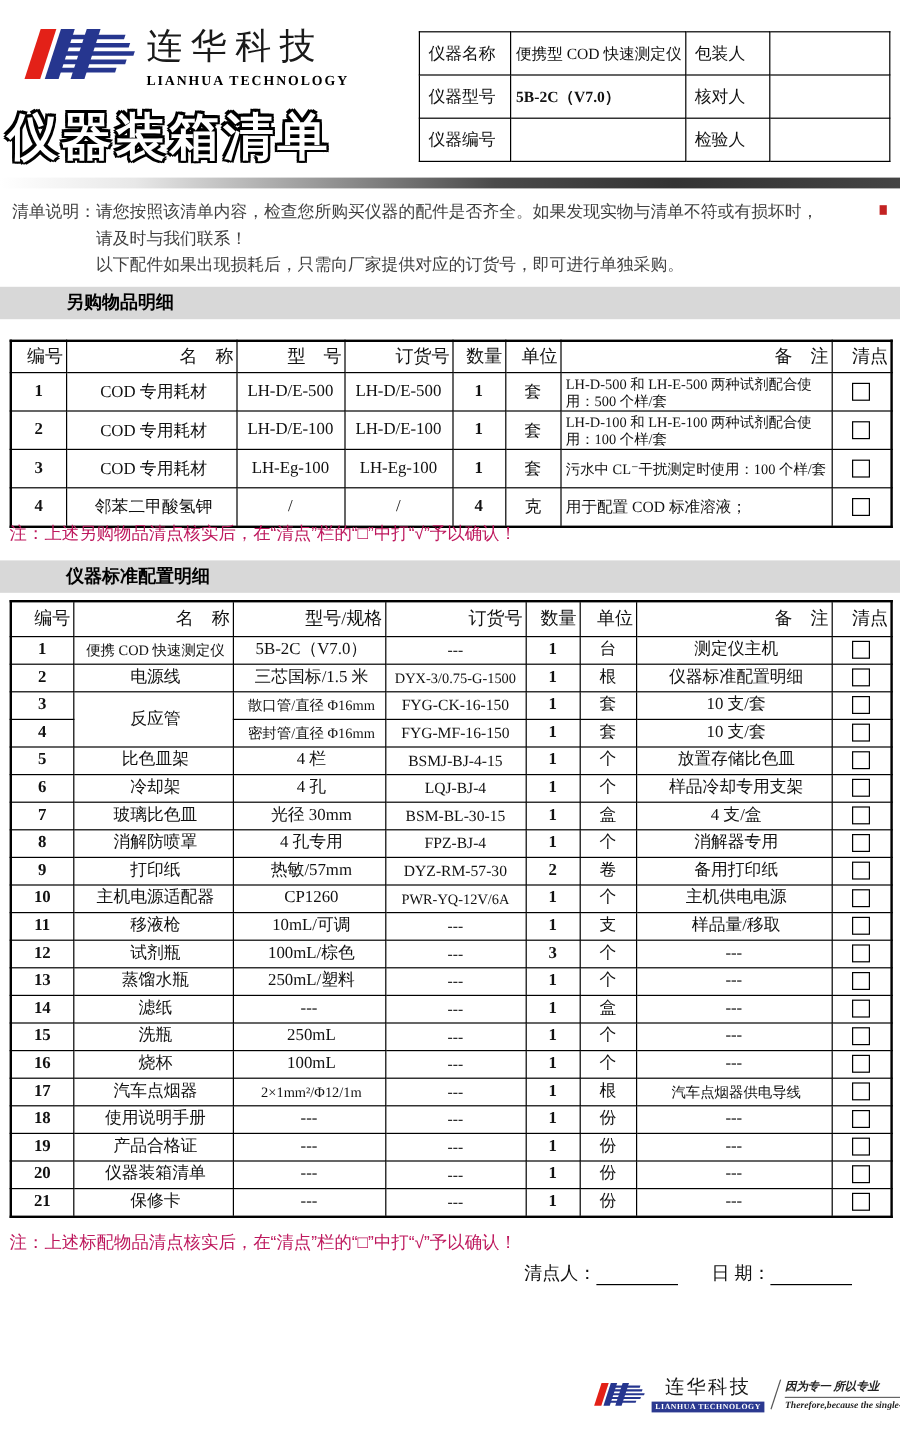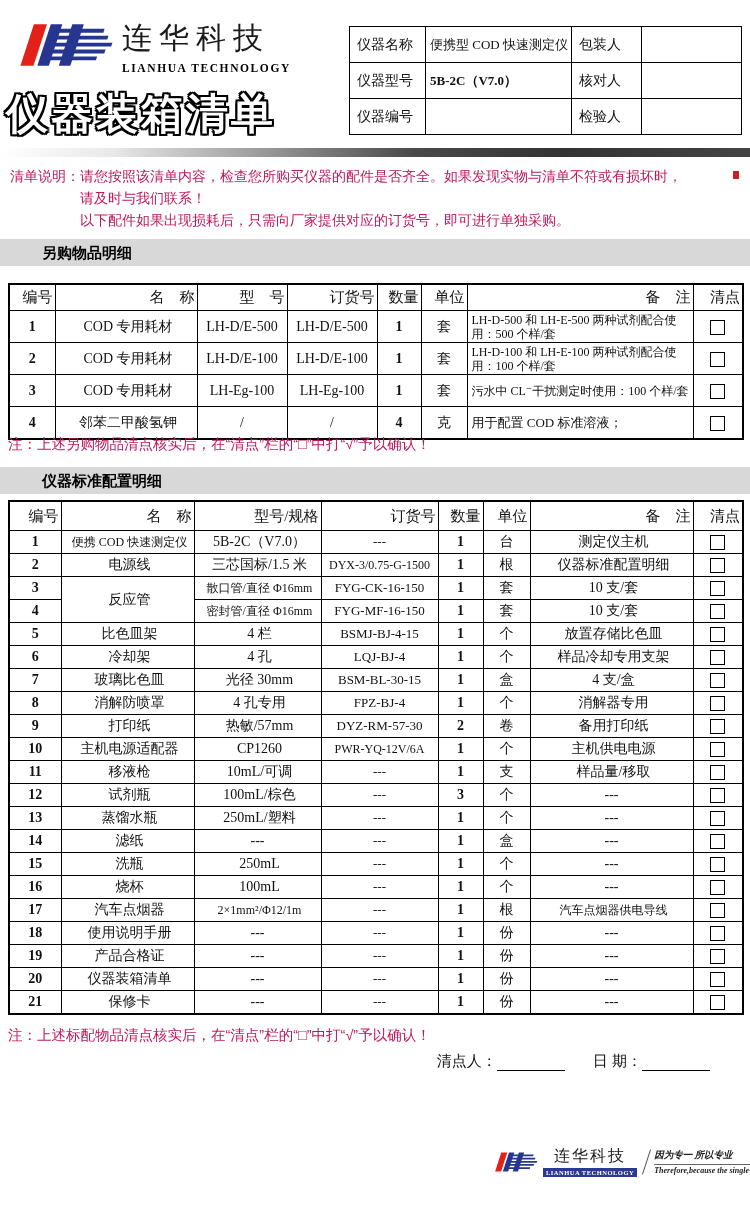--- a/index.html
+++ b/index.html
@@ -25,28 +25,28 @@
   .info-table .lbl{font-family:"Liberation Sans","DejaVu Sans",sans-serif;font-size:14px;padding-left:7px;}
   .info-table .mdl{font-weight:bold;}
 
   .grad-bar{position:absolute;top:148px;left:0;width:750px;height:9px;
     background:linear-gradient(to right,#ffffff 0%,#e8e8e8 15%,#9a9a9a 35%,#4a4a4a 55%,#333333 75%,#444444 100%);}
 
   .red-mark{position:absolute;top:171px;left:733px;width:6px;height:8px;background:#c32222;}
 
   
   .notice{position:absolute;top:165px;left:10px;width:740px;font-size:14px;line-height:22px;
-    font-family:"Liberation Sans","DejaVu Sans",sans-serif;color:#be185d;}
+    font-family:"Liberation Sans","DejaVu Sans",sans-serif;color:#404040;}
   .notice-body{display:inline-block;vertical-align:top;white-space:nowrap;}
   .notice-label{white-space:nowrap;}
 
   
   .banner{position:absolute;left:0;width:750px;height:27px;background:#d8d8d8;
     font-family:"Liberation Sans","DejaVu Sans",sans-serif;font-weight:bold;font-size:15px;
-    line-height:27px;padding-left:42px;box-sizing:border-box;color:#000;}
+    line-height:27px;padding-left:55px;box-sizing:border-box;color:#000;}
   #banner-optional{top:239px;}
   #banner-standard{top:467px;}
 
   
   .list-table{position:absolute;left:8px;border-collapse:collapse;table-layout:fixed;width:734px;}
   .list-table td{border:1px solid #000;overflow:hidden;font-size:14px;text-align:center;padding:0 2px;}
   .list-table{border:2px solid #000;}
   .list-table .th{font-size:15px;text-align:right;}
   .c-num{font-weight:bold;}
   .lft{text-align:center;padding-left:6px !important;}

